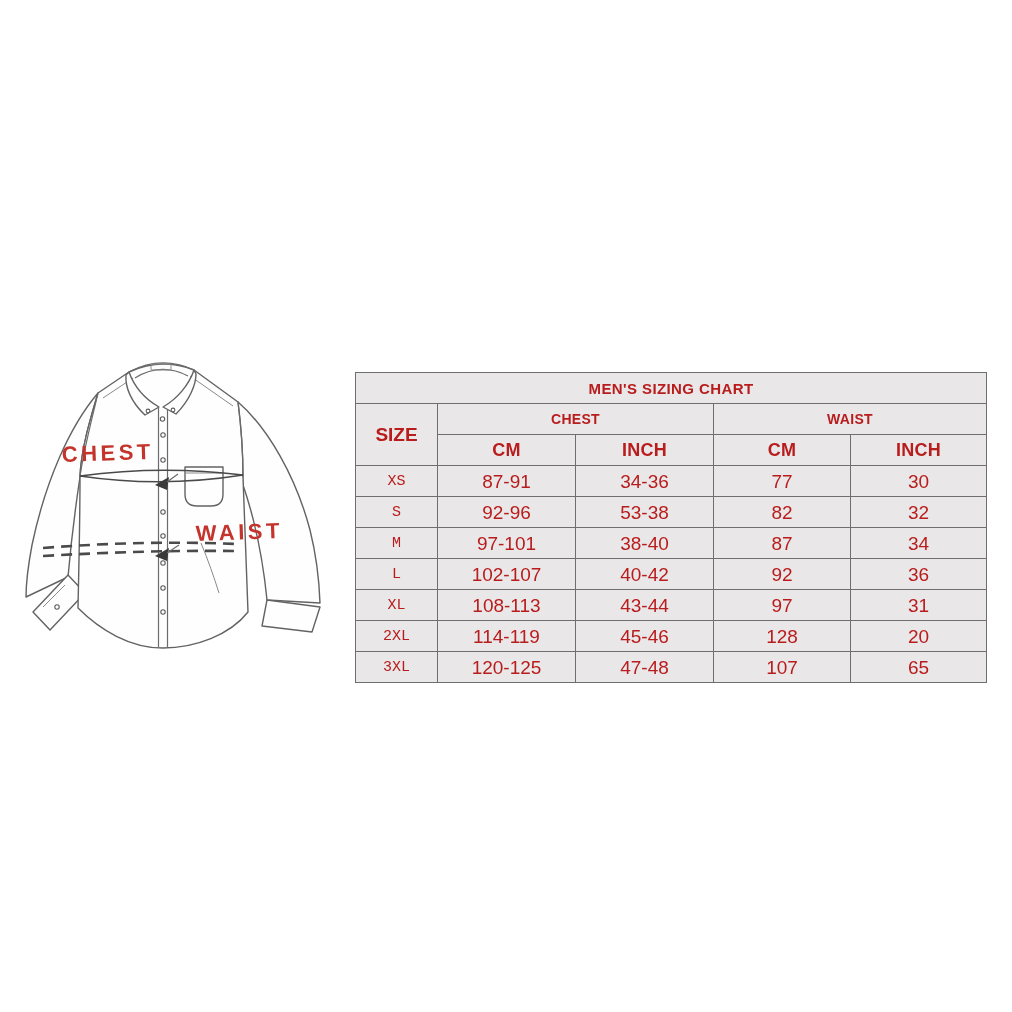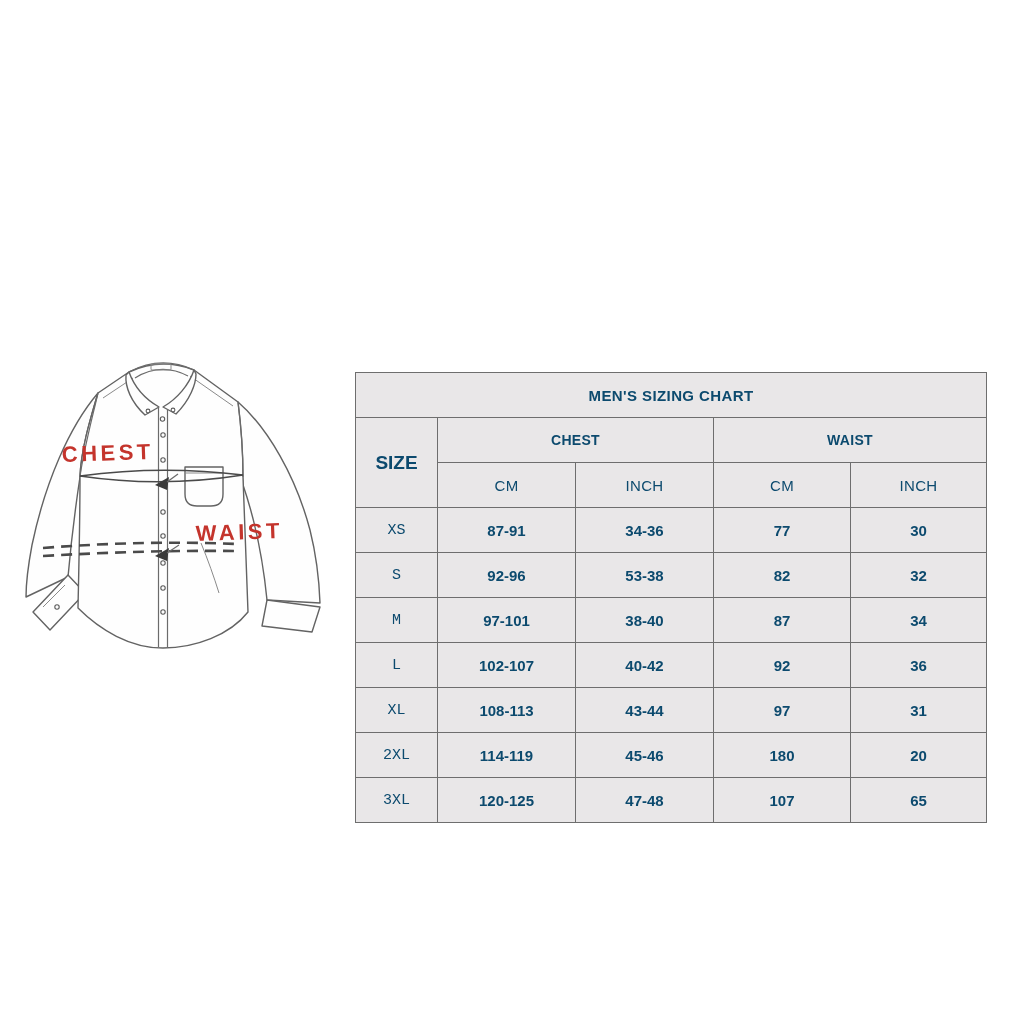--- a/index.html
+++ b/index.html
@@ -25,29 +25,29 @@
   
   .table-wrap{position:absolute;left:355px;top:372px;width:631px;}
   table.sizing{
     border-collapse:collapse;table-layout:fixed;width:631px;
     font-family:"Liberation Sans", sans-serif;
   }
   table.sizing th, table.sizing td{
     border:1.5px solid #6e6e6e;
     background:#e9e7e8;
     text-align:center;vertical-align:middle;
-    padding:8px;height:28px;line-height:1;
-    color:#0c4a6e;
+    padding:1px;height:28px;line-height:1;
+    color:#b91c1c;
   }
   .t-title{font-size:15px;font-weight:bold;letter-spacing:.4px;color:#242424;}
   .t-group{font-size:14px;font-weight:bold;letter-spacing:.3px;}
-  .t-unit{font-size:15px;font-weight:normal;letter-spacing:.3px;}
+  .t-unit{font-size:18px;font-weight:bold;letter-spacing:.3px;}
   .t-size-hdr{font-size:19px;font-weight:bold;}
   .t-size{font-size:15px;font-family:Liberation Mono, monospace;}
-  .t-val{font-size:15px;font-weight:bold;}
+  .t-val{font-size:19px;}
 </style>
 </head>
 <body>
 
 <div class="shirt-wrap">
   <svg viewBox="0 0 330 330">
 
     <path class="outline" d="M 83,48 C 54,82 30,138 17,200 C 14,216 11,238 11,252 L 53,232 C 56,198 60,165 65,132 C 66,105 75,75 83,48 Z"></path>
 
     <path class="outline" d="M 223,57 C 253,83 281,132 295,185 C 300,205 304,230 305,258 L 252,255 C 248,215 240,175 228,140 C 226,110 224,80 223,57 Z"></path>
@@ -164,21 +164,21 @@
         <td class="t-size">XL</td>
         <td class="t-val">108-113</td>
         <td class="t-val">43-44</td>
         <td class="t-val">97</td>
         <td class="t-val">31</td>
       </tr>
       <tr>
         <td class="t-size">2XL</td>
         <td class="t-val">114-119</td>
         <td class="t-val">45-46</td>
-        <td class="t-val">180</td>
+        <td class="t-val">128</td>
         <td class="t-val">20</td>
       </tr>
       <tr>
         <td class="t-size">3XL</td>
         <td class="t-val">120-125</td>
         <td class="t-val">47-48</td>
         <td class="t-val">107</td>
         <td class="t-val">65</td>
       </tr>
     </tbody>

